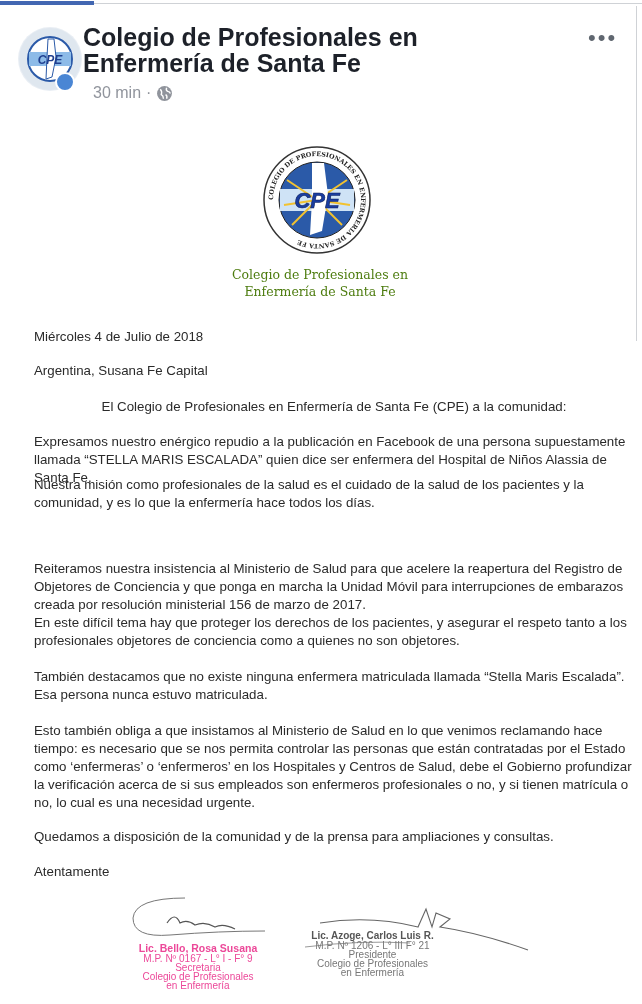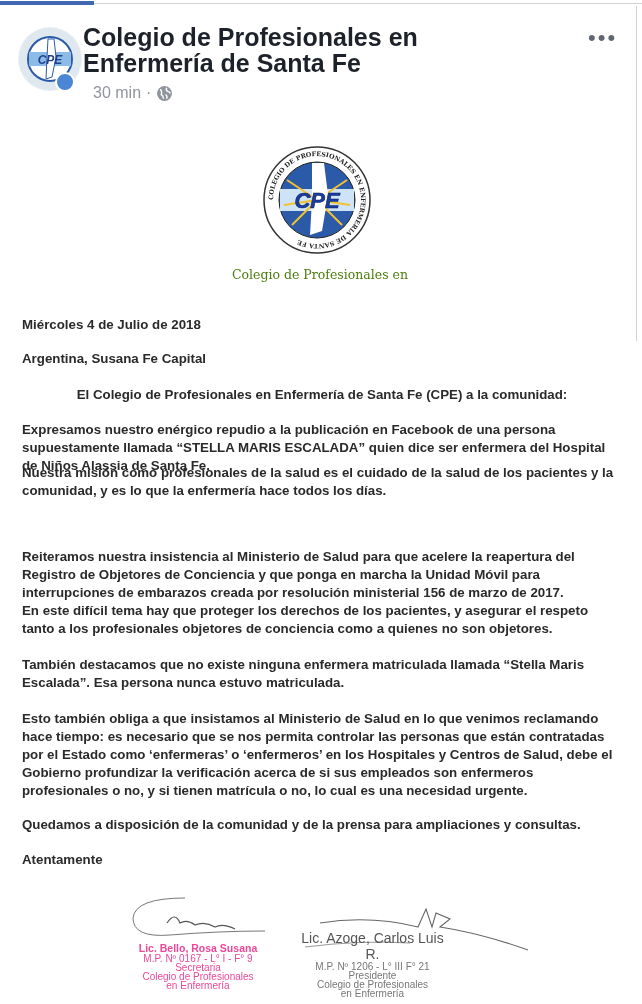--- a/index.html
+++ b/index.html
@@ -14,28 +14,28 @@
   .avatar-badge { position:absolute; left:55px; top:72px; width:16px; height:16px; border-radius:50%; background:#4a86d4; border:2px solid #fff; }
   .page-name { position:absolute; left:83px; top:24px; width:470px; font-size:25px; font-weight:bold; line-height:26px; color:#1d2129; }
   .meta { position:absolute; left:93px; top:84px; font-size:16px; color:#90949c; display:flex; align-items:center; gap:5px;text-align:right; }
   .globe { width:17px; height:17px; }
   .more { position:absolute; left:588px; top:33px; font-size:22px; letter-spacing:2px; color:#606770; line-height:10px; }
 
   .letter-logo { position:absolute; left:262px; top:145px; width:110px; height:110px; }
   .logo-caption { position:absolute; left:220px; top:266px; width:200px; text-align:center; font-family:"DejaVu Serif", serif; font-size:12.5px; line-height:17px; color:#4d7c0f; }
 
   .doc { position:absolute; left:22px; top:0; width:600px; font-size:13.3px; line-height:18px; color:#2a2a2a; }
-  .doc p { margin:0; position:absolute; left:0; width:600px;font-weight:bold; }
+  .doc p { margin:12px; position:absolute; left:0; width:600px; }
   .center { text-align:center; }
 
   .sig { position:absolute; text-align:center; font-family:"Liberation Sans", sans-serif; }
   .sig1 { left:118px; top:942px; width:160px; color:#ec4899; }
   .sig2 { left:300px; top:930px; width:145px; color:#777; }
   .sig .name { font-size:10.5px; font-weight:bold; }
-  .sig2 .name { font-weight:normal; font-size:14px; color:#555; }
+  .sig2 .name { font-weight:bold; font-size:10px; color:#555; }
   .sig .small { font-size:10px; line-height:9px; }
 </style>
 </head>
 <body>
 
 <div class="topbar">
   <div class="accent"></div>
   <div class="line"></div>
 </div>
 <div class="rightborder"></div>
@@ -81,20 +81,21 @@
     </g>
     <polygon points="50,18 62,18 66,50 60,86 48,90 50,55" fill="#ffffff"></polygon>
     <text x="55" y="63" text-anchor="middle" font-family="Liberation Sans, sans-serif" font-weight="bold" font-style="italic" font-size="22" fill="#1a3da0" stroke="#0d1f5a" stroke-width="0.6">CPE</text>
     <text font-family="DejaVu Serif, serif" font-size="6.3" font-weight="bold" fill="#222">
       <textPath href="#ringpath" startOffset="0">COLEGIO DE PROFESIONALES EN ENFERMERIA DE SANTA FE</textPath>
     </text>
   </svg>
 </div>
 <div class="logo-caption">
   <div>Colegio de Profesionales en</div>
+  <div>Enfermería de Santa Fe</div>
 </div>
 
 <div class="doc">
   <p style="top:316px">Miércoles 4 de Julio de 2018</p>
   <p style="top:350px">Argentina, Susana Fe Capital</p>
   <p class="center" style="top:386px">El Colegio de Profesionales en Enfermería de Santa Fe (CPE) a la comunidad:</p>
   <p style="top:421px">Expresamos nuestro enérgico repudio a la publicación en Facebook de una persona supuestamente llamada “STELLA MARIS ESCALADA” quien dice ser enfermera del Hospital de Niños Alassia de Santa Fe.</p>
   <p style="top:464px">Nuestra misión como profesionales de la salud es el cuidado de la salud de los pacientes y la comunidad, y es lo que la enfermería hace todos los días.</p>
   <p style="top:548px">Reiteramos nuestra insistencia al Ministerio de Salud para que acelere la reapertura del Registro de Objetores de Conciencia y que ponga en marcha la Unidad Móvil para interrupciones de embarazos creada por resolución ministerial 156 de marzo de 2017.</p>
   <p style="top:602px">En este difícil tema hay que proteger los derechos de los pacientes, y asegurar el respeto tanto a los profesionales objetores de conciencia como a quienes no son objetores.</p>

